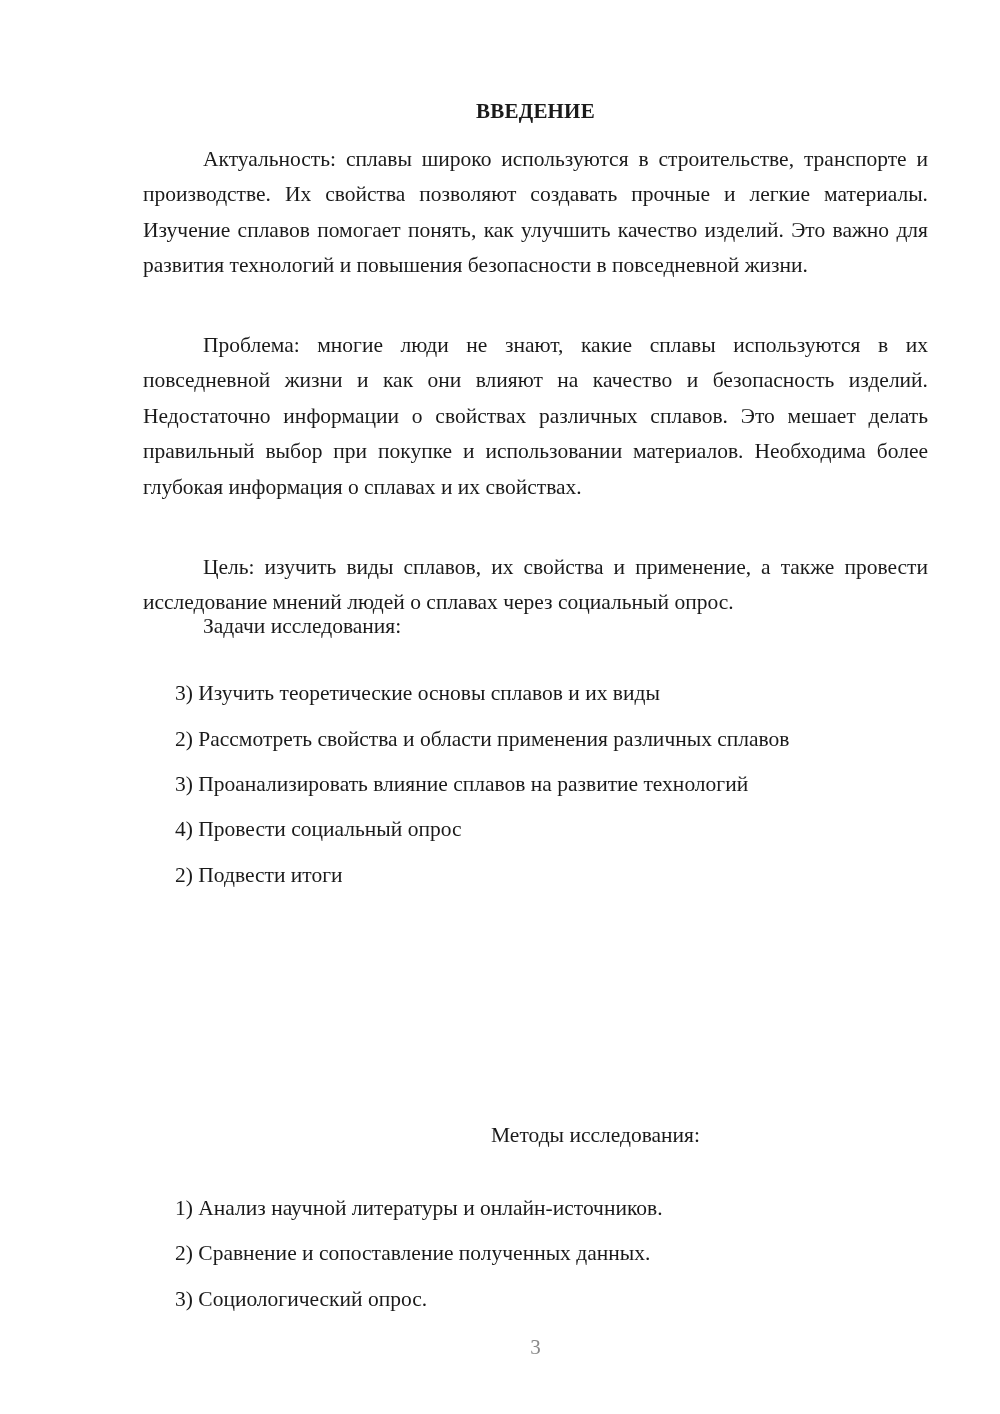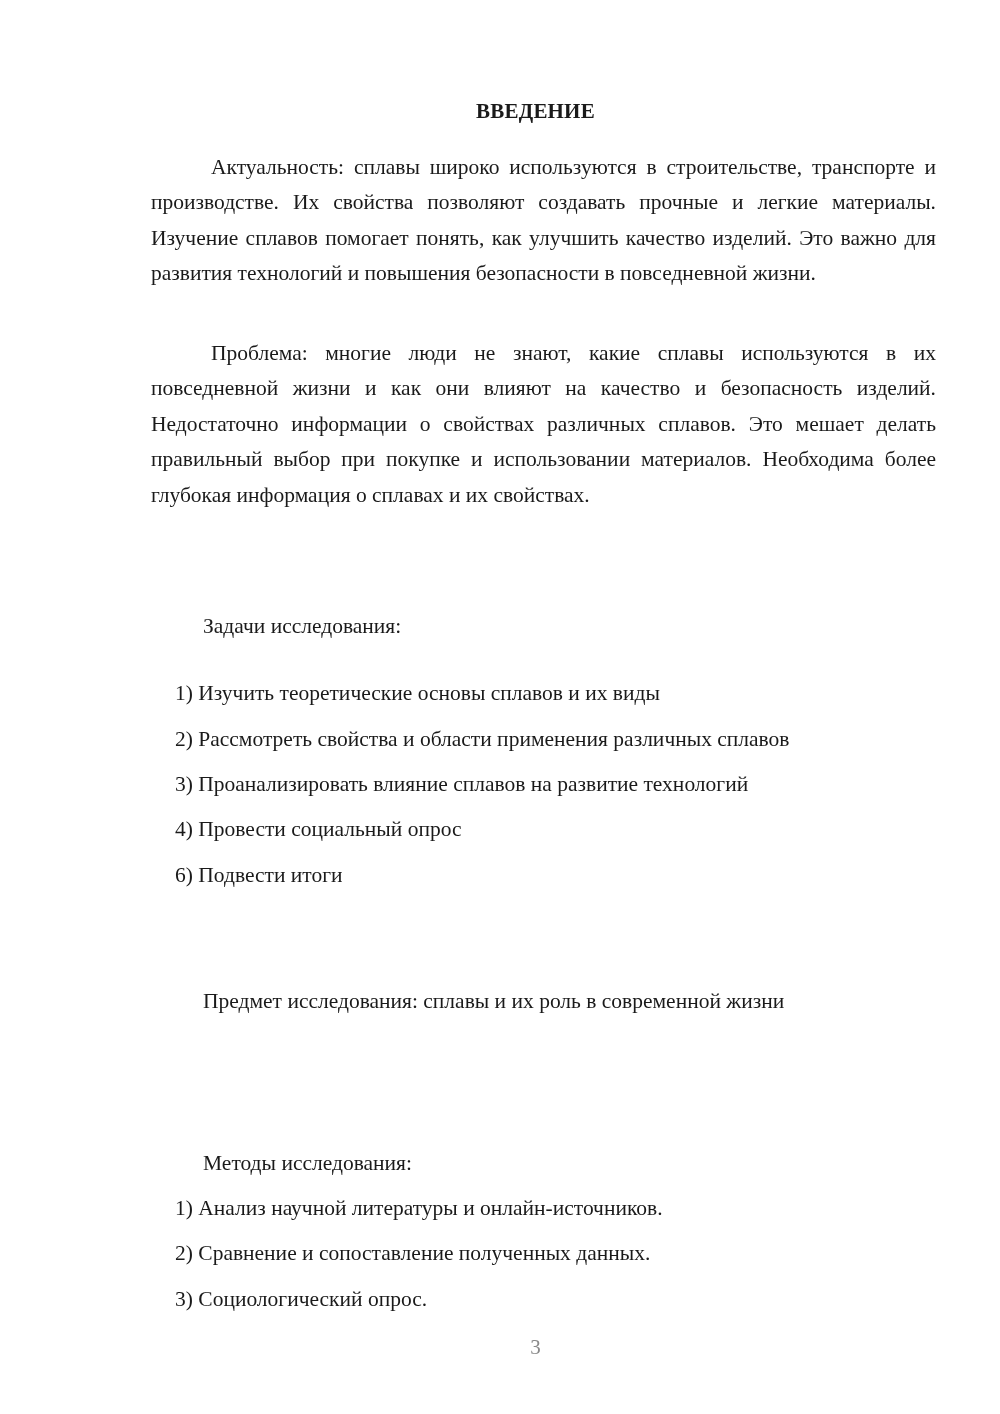--- a/index.html
+++ b/index.html
@@ -35,21 +35,21 @@
     }
     .para {
       position: absolute;
       left: 0;
       width: 785px;
       font-size: 21.5px;
       line-height: 35.4px;
       text-align: justify;
       text-align-last: left;
       text-indent: 60px;
-      margin: 8px;
+      margin: 0;
     }
     .line {
       position: absolute;
       left: 0;
       width: 785px;
       font-size: 21.5px;
       line-height: 35px;
       white-space: nowrap;
       margin: 0;
     }
@@ -70,36 +70,36 @@
 <body>
 
 <div class="page">
 
   <div class="title">ВВЕДЕНИЕ</div>
 
   <p class="para" style="top:142px;">Актуальность: сплавы широко используются в строительстве, транспорте и производстве. Их свойства позволяют создавать прочные и легкие материалы. Изучение сплавов помогает понять, как улучшить качество изделий. Это важно для развития технологий и повышения безопасности в повседневной жизни.</p>
 
   <p class="para" style="top:328px;">Проблема: многие люди не знают, какие сплавы используются в их повседневной жизни и как они влияют на качество и безопасность изделий. Недостаточно информации о свойствах различных сплавов. Это мешает делать правильный выбор при покупке и использовании материалов. Необходима более глубокая информация о сплавах и их свойствах.</p>
 
+  <p class="para" style="top:550px;">Цель: изучить виды сплавов, их свойства и применение, а также провести исследование мнений людей о сплавах через социальный опрос.</p>
 
   <p class="line indent-label" style="top:609px;">Задачи исследования:</p>
 
   <div>
-    <p class="line list-item" style="top:676px;">1) Изучить теоретические основы сплавов и их виды</p>
+    <p class="line list-item" style="top:676px;">3) Изучить теоретические основы сплавов и их виды</p>
     <p class="line list-item" style="top:722px;">2) Рассмотреть свойства и области применения различных сплавов</p>
     <p class="line list-item" style="top:767px;">3) Проанализировать влияние сплавов на развитие технологий</p>
     <p class="line list-item" style="top:812px;">4) Провести социальный опрос</p>
-    <p class="line list-item" style="top:858px;">6) Подвести итоги</p>
+    <p class="line list-item" style="top:858px;">2) Подвести итоги</p>
   </div>
 
 
-  <p class="line indent-label" style="top:984px;">Предмет исследования: сплавы и их роль в современной жизни</p>
 
 
-  <p class="line indent-label" style="top:1146px;">Методы исследования:</p>
+  <p class="line indent-label" style="top:1118px;text-align:center;">Методы исследования:</p>
 
   <div>
     <p class="line list-item" style="top:1191px;">1) Анализ научной литературы и онлайн-источников.</p>
     <p class="line list-item" style="top:1236px;">2) Сравнение и сопоставление полученных данных.</p>
     <p class="line list-item" style="top:1282px;">3) Социологический опрос.</p>
   </div>
 
   <div class="page-number">3</div>
 
 </div>

